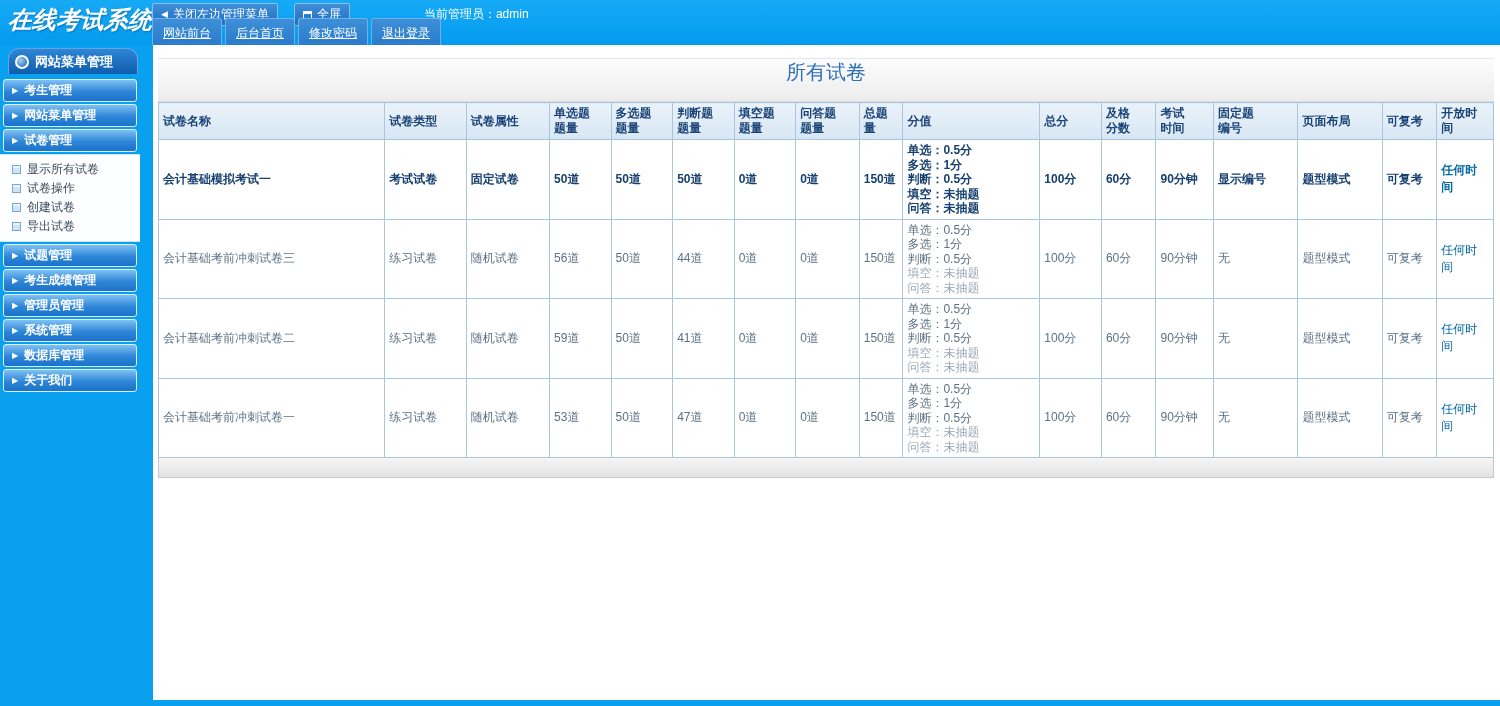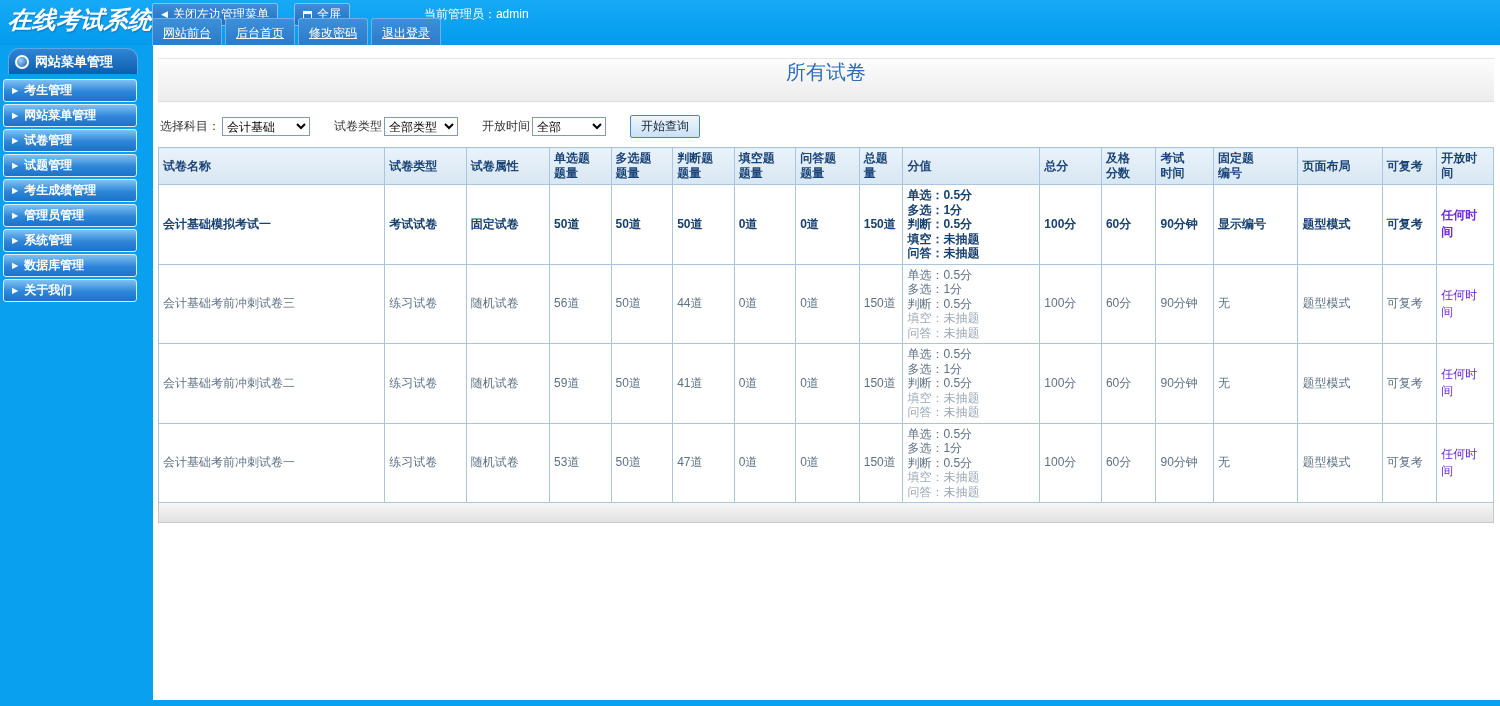--- a/index.html
+++ b/index.html
@@ -80,21 +80,21 @@
   th, td { border:1px solid #aac6de; padding:3px 4px; text-align:left; vertical-align:middle; font-size:12px; overflow:hidden; }
   th {
     background:linear-gradient(#eaf2f9,#d7e7f3);
     color:#1a4377; font-weight:bold; white-space:pre-line; height:36px; line-height:15px;
   }
   tbody td { height:72px; }
   tr.normal { color:#5d7184; }
   tr.emphasis { color:#16406f; font-weight:bold; }
   .score-line { line-height:14.5px; white-space:nowrap; }
   tr.normal .muted { color:#9aa8b6; }
-  td.col-open { color:#6d28d9; }
+  td.col-open { color:#0369a1; }
   .table-footer {
     height:20px; background:linear-gradient(#f6f6f6,#e2e2e2);
     border:1px solid #c9c9c9; border-top:none;
   }
 </style>
 </head>
 <body>
 
 <div class="topbar">
   <div class="logo">在线考试系统</div>
@@ -129,20 +129,38 @@
           <span>考生管理</span>
         </div>
         <div class="menu-btn">
           <span class="arrow">▶</span>
           <span>网站菜单管理</span>
         </div>
         <div class="menu-btn">
           <span class="arrow">▶</span>
           <span>试卷管理</span>
         </div>
+        <div class="submenu">
+          <div class="submenu-item">
+            <span class="sq"></span>
+            <span>显示所有试卷</span>
+          </div>
+          <div class="submenu-item">
+            <span class="sq"></span>
+            <span>试卷操作</span>
+          </div>
+          <div class="submenu-item">
+            <span class="sq"></span>
+            <span>创建试卷</span>
+          </div>
+          <div class="submenu-item">
+            <span class="sq"></span>
+            <span>导出试卷</span>
+          </div>
+        </div>
         <div class="menu-btn">
           <span class="arrow">▶</span>
           <span>试题管理</span>
         </div>
         <div class="menu-btn">
           <span class="arrow">▶</span>
           <span>考生成绩管理</span>
         </div>
         <div class="menu-btn">
           <span class="arrow">▶</span>
@@ -161,35 +179,20 @@
           <span>关于我们</span>
         </div>
       </div>
   </div>
 
   <div class="main">
     <div class="title-bar">
       <span>所有试卷</span>
     </div>
 
-    <div class="filters">
-      <label>选择科目：</label>
-      <select class="sel-subject">
-        <option>会计基础</option>
-      </select>
-      <label>试卷类型</label>
-      <select class="sel-type">
-        <option>全部类型</option>
-      </select>
-      <label>开放时间</label>
-      <select class="sel-time">
-        <option>全部</option>
-      </select>
-      <button class="query-btn">开始查询</button>
-    </div>
 
 
     <table id="paperTable">
       <colgroup id="cols">
           <col style="width: 16.9517%;">
           <col style="width: 6.09665%;">
           <col style="width: 6.24535%;">
           <col style="width: 4.60967%;">
           <col style="width: 4.60967%;">
           <col style="width: 4.60967%;">

